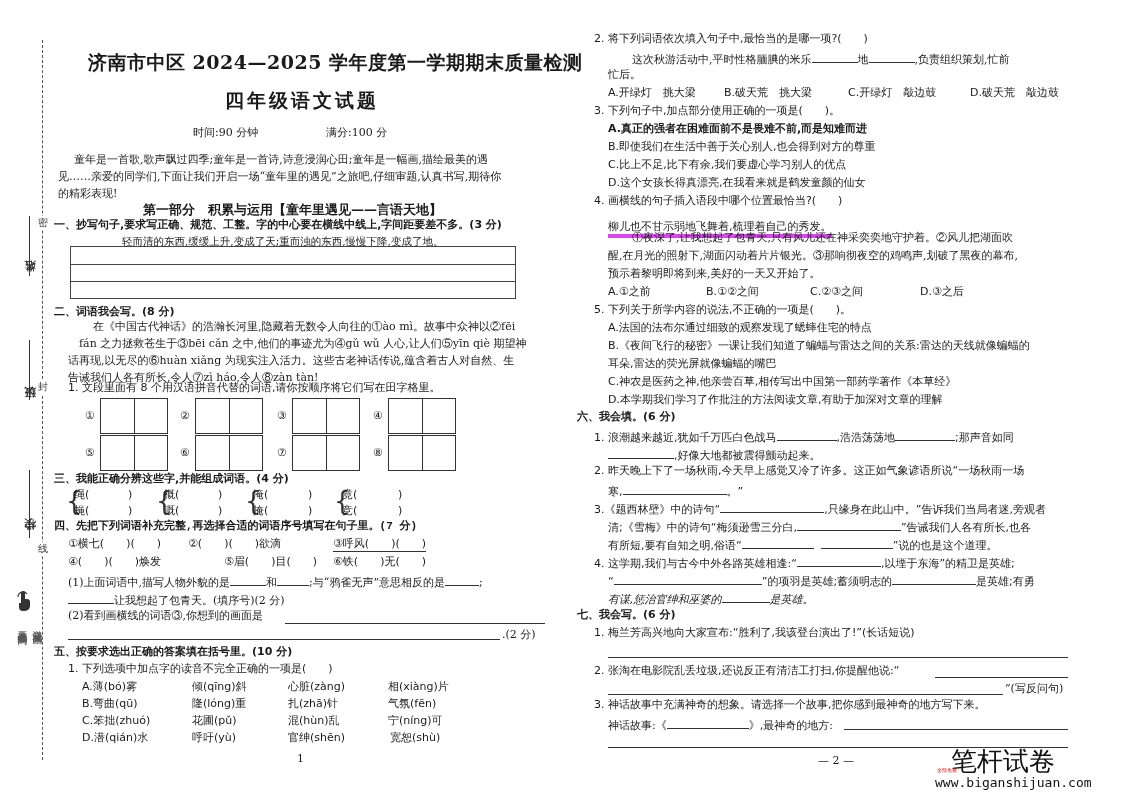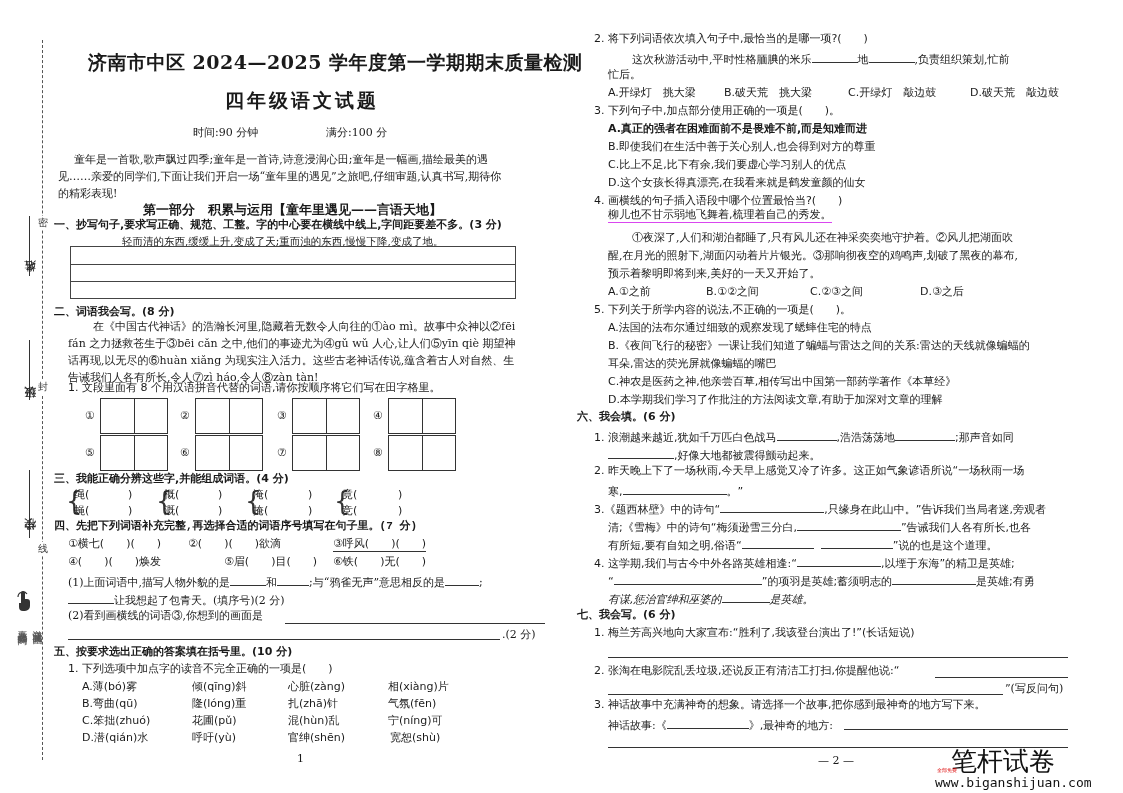--- a/index.html
+++ b/index.html
@@ -68,21 +68,21 @@
 
 <div class="abs f11s bold" style="left:54px;top:218px;">一、抄写句子,要求写正确、规范、工整。字的中心要在横线中线上,字间距要差不多。(3 分)</div>
 <div class="abs f11" style="left:122px;top:234px;font-size:10.5px;">轻而清的东西,缓缓上升,变成了天;重而浊的东西,慢慢下降,变成了地。</div>
 <div class="copybox">
   <div class="ln" style="top:17px;"></div>
   <div class="ln" style="top:34px;"></div>
 </div>
 
 <div class="abs f11s bold" style="left:54px;top:305px;">二、词语我会写。(8 分)</div>
 <div class="abs f11" style="left:93px;top:320px;">在《中国古代神话》的浩瀚长河里,隐藏着无数令人向往的①ào mì。故事中众神以②fēi</div>
-<div class="abs f11" style="left:68px;top:337px;">fán 之力拯救苍生于③bēi cǎn 之中,他们的事迹尤为④gǔ wǔ 人心,让人们⑤yīn qiè 期望神</div>
+<div class="abs f11" style="left:79px;top:337px;">fán 之力拯救苍生于③bēi cǎn 之中,他们的事迹尤为④gǔ wǔ 人心,让人们⑤yīn qiè 期望神</div>
 <div class="abs f11" style="left:68px;top:354px;">话再现,以无尽的⑥huàn xiǎng 为现实注入活力。这些古老神话传说,蕴含着古人对自然、生</div>
 <div class="abs f11" style="left:68px;top:371px;">告诫我们人各有所长,令人⑦zì háo,令人⑧zàn tàn!</div>
 <div class="abs f11s" style="left:68px;top:381px;">1. 文段里面有 8 个用汉语拼音代替的词语,请你按顺序将它们写在田字格里。</div>
 
 <div class="abs f11" style="left:85px;top:409px;">①</div>
 <div class="grid" style="left:100px;top:398px;">
     <div class="mid"></div>
   </div>
 <div class="abs f11" style="left:180px;top:409px;">②</div>
 <div class="grid" style="left:195px;top:398px;">
@@ -193,22 +193,22 @@
 <div class="abs f11s" style="left:848px;top:86px;">C.开绿灯　敲边鼓</div>
 <div class="abs f11s" style="left:970px;top:86px;">D.破天荒　敲边鼓</div>
 
 <div class="abs f11s" style="left:594px;top:104px;">3. 下列句子中,加点部分使用正确的一项是(　　)。</div>
 <div class="abs f11s" style="left:608px;top:122px;font-weight:bold;">A.真正的强者在困难面前不是畏难不前,而是知难而进</div>
 <div class="abs f11s" style="left:608px;top:140px;">B.即使我们在生活中善于关心别人,也会得到对方的尊重</div>
 <div class="abs f11s" style="left:608px;top:158px;">C.比上不足,比下有余,我们要虚心学习别人的优点</div>
 <div class="abs f11s" style="left:608px;top:176px;">D.这个女孩长得真漂亮,在我看来就是鹤发童颜的仙女</div>
 
 <div class="abs f11s" style="left:594px;top:194px;">4. 画横线的句子插入语段中哪个位置最恰当?(　　)</div>
-<div class="abs f11s" style="left:608px;top:208px;border-bottom:1px solid #d946ef;">柳儿也不甘示弱地飞舞着,梳理着自己的秀发。</div>
-<div class="abs f11" style="left:632px;top:231px;">①夜深了,人们和湖泊都睡了,只有风儿还在神采奕奕地守护着。②风儿把湖面吹</div>
+<div class="abs f11s" style="left:608px;top:220px;border-bottom:4px solid #d946ef;">柳儿也不甘示弱地飞舞着,梳理着自己的秀发。</div>
+<div class="abs f11" style="left:632px;top:231px;">①夜深了,让我想起了包青天,只有风儿还在神采奕奕地守护着。②风儿把湖面吹</div>
 <div class="abs f11" style="left:608px;top:249px;">醒,在月光的照射下,湖面闪动着片片银光。③那响彻夜空的鸡鸣声,划破了黑夜的幕布,</div>
 <div class="abs f11" style="left:608px;top:267px;">预示着黎明即将到来,美好的一天又开始了。</div>
 <div class="abs f11s" style="left:608px;top:285px;">A.①之前</div>
 <div class="abs f11s" style="left:706px;top:285px;">B.①②之间</div>
 <div class="abs f11s" style="left:810px;top:285px;">C.②③之间</div>
 <div class="abs f11s" style="left:920px;top:285px;">D.③之后</div>
 
 <div class="abs f11s" style="left:594px;top:303px;">5. 下列关于所学内容的说法,不正确的一项是(　　)。</div>
 <div class="abs f11s" style="left:608px;top:321px;">A.法国的法布尔通过细致的观察发现了蟋蟀住宅的特点</div>
 <div class="abs f11s" style="left:608px;top:339px;">B.《夜间飞行的秘密》一课让我们知道了蝙蝠与雷达之间的关系:雷达的天线就像蝙蝠的</div>

